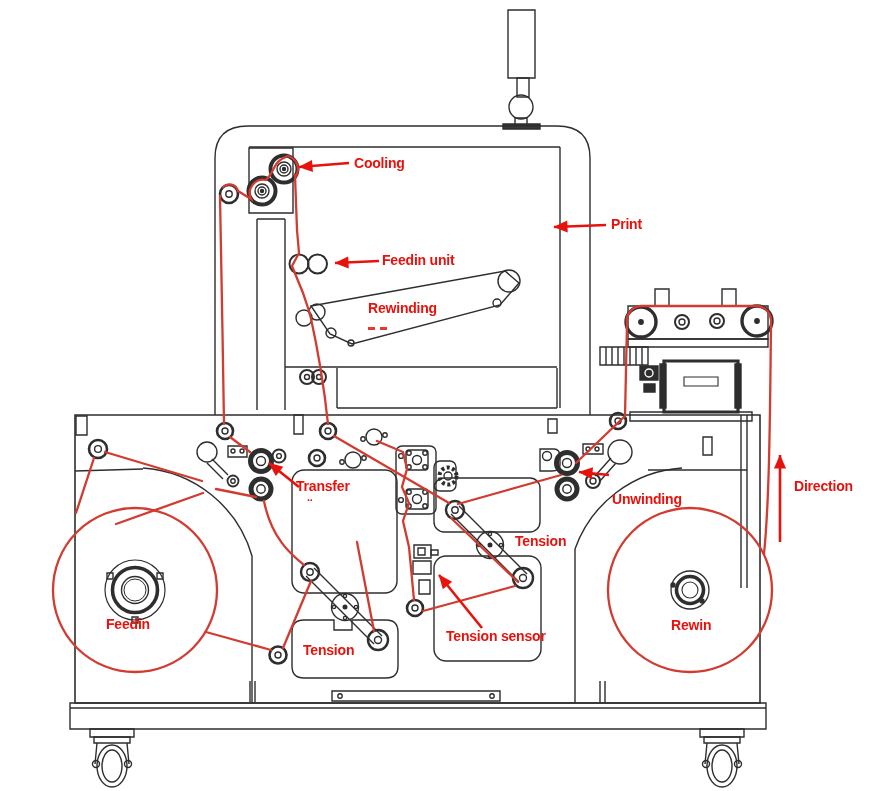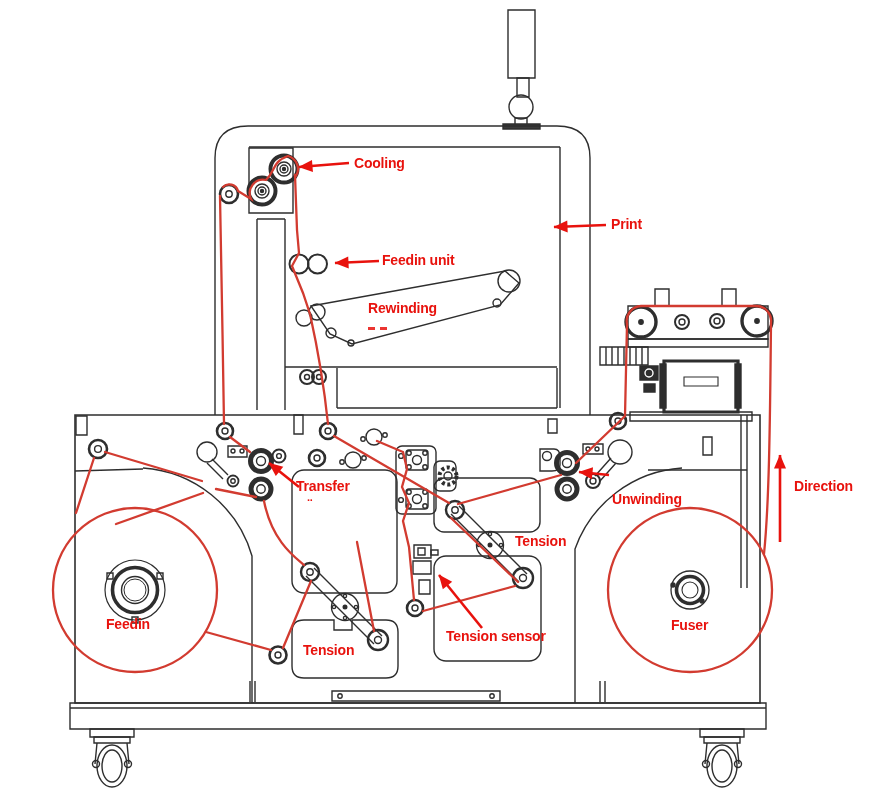--- a/index.html
+++ b/index.html
@@ -319,18 +319,18 @@
 <div class="lbl" style="left:382px;top:253px">Feedin unit</div>
 <div class="lbl" style="left:368px;top:301px">Rewinding</div>
 <div class="lbl" style="left:296px;top:479px">Transfer</div>
 <div class="lbl small" style="left:307px;top:492px">..</div>
 <div class="lbl" style="left:612px;top:492px">Unwinding</div>
 <div class="lbl" style="left:794px;top:479px">Direction</div>
 <div class="lbl" style="left:515px;top:534px">Tension</div>
 <div class="lbl" style="left:446px;top:629px">Tension sensor</div>
 <div class="lbl" style="left:106px;top:617px">Feedin</div>
 <div class="lbl" style="left:303px;top:643px">Tension</div>
-<div class="lbl" style="left:671px;top:618px">Fuser</div>
+<div class="lbl" style="left:671px;top:618px">Rewin</div>
 
 <div class="artifact" style="left:368px;top:327px"></div>
 <div class="artifact" style="left:380px;top:327px"></div>
 
 </div>
 
 </body></html>

